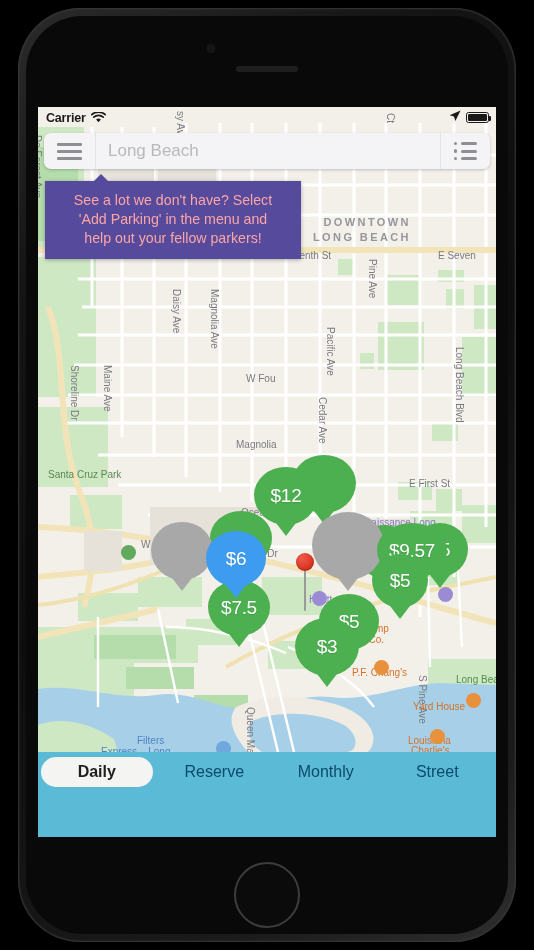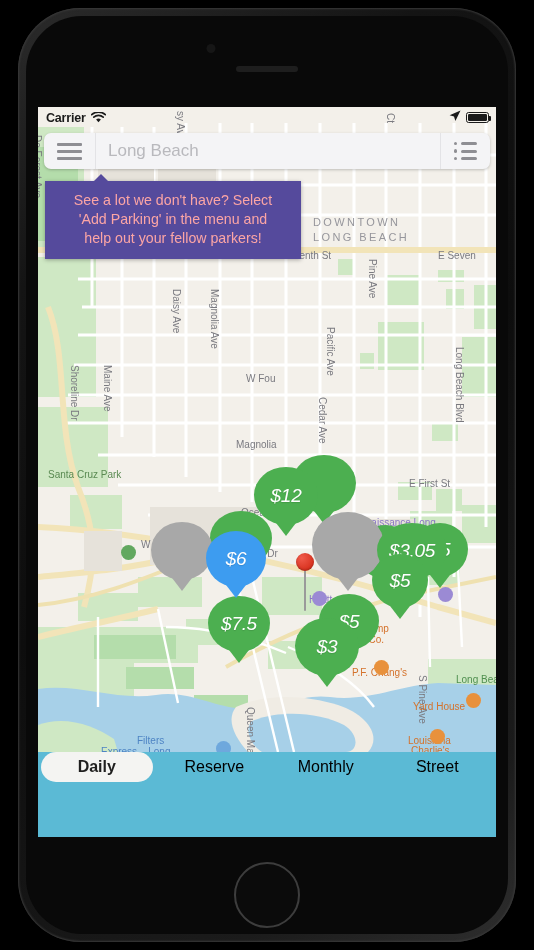--- a/index.html
+++ b/index.html
@@ -118,21 +118,20 @@
   }
   #tooltip .line { display:block; white-space: nowrap; }
 
   
   .pin {
     position: absolute; z-index: 10;
     display: flex; align-items: center; justify-content: center;
     color: #fff; font-size: 19px; letter-spacing: -.3px;
     border-radius: 50% 50% 50% 50% / 48% 48% 52% 52%;
     text-shadow: 0 1px 1px rgba(0,0,0,.12);
-    font-style: italic;
   }
   .pin::after {
     content: ""; position: absolute; left: 50%; bottom: -11px;
     transform: translateX(-50%);
     width: 0; height: 0;
     border-left: 13px solid transparent;
     border-right: 13px solid transparent;
     border-top: 17px solid currentColor;
   }
   .pin.green  { background:#4CAF50; color:#4CAF50; }
@@ -160,21 +159,21 @@
   .map-label.street { color:#7a7a80; }
   .map-label.rot90  { transform: rotate(90deg); transform-origin: left top; }
   .map-label.district {
     font-size: 11px; color:#96969c; letter-spacing: 2.4px; line-height: 15px;
   }
   .map-label.poi-orange { color:#d4722b; }
   .map-label.poi-blue   { color:#4e84c4; }
   .map-label.poi-green  { color:#4f8f4f; }
   .map-label.poi-purple { color:#8a77c4; }
   .map-label.park   { color:#5a8a52; }
-  .map-label.ctr    { text-align:left; }
+  .map-label.ctr    { text-align:right;font-weight:bold; }
 
   .poi-dot {
     position:absolute; z-index:6; width:15px; height:15px; border-radius:50%;
     display:flex; align-items:center; justify-content:center;
     font-size:9px; color:#fff;
   }
   .poi-dot.orange { background:#e8913c; }
   .poi-dot.blue   { background:#6ea8dd; }
   .poi-dot.green  { background:#62a85f; }
   .poi-dot.purple { background:#9b8ad4; }
@@ -188,23 +187,23 @@
   #locate-button {
     position:absolute; left: 16px; top: 10px; cursor:pointer;
   }
   #bb-duration {
     position:absolute; left:0; right:0; top: 11px; text-align:center;
     color:#fff; font-size:17px;
   }
   #filters-button {
     position:absolute; right: 16px; top: 12px; color:#fff; font-size:15px; cursor:pointer;
   }
-  #bb-tabs { display:flex; align-items:flex-start; height: 40px; padding: 0 3px; }
+  #bb-tabs { display:flex; align-items:center; height: 40px; padding: 0 3px; }
   .tab {
-    flex:1; text-align:center; color:#000000; font-size:16px; cursor:pointer;
+    flex:1; text-align:center; color:#0c4a6e; font-size:16px; cursor:pointer;
     padding: 6px 0;
   }
   .tab.active {
     background:#f4f4f2; color:#1f1f1f; border-radius: 17px;
     font-weight: bold; max-width: 132px; margin-right: 6px;
   }
 </style>
 </head>
 <body>
 
@@ -397,29 +396,29 @@
       <div class="pin blue" style="left: 168px; top: 424px; width: 60px; height: 56px; z-index: 14;">
         <span class="label">$6</span>
       </div>
       <div class="pin gray" style="left: 274px; top: 405px; width: 72px; height: 68px; z-index: 12;">
         <span class="label"></span>
       </div>
       <div class="pin green" style="left: 319px; top: 418px; width: 56px; height: 54px; z-index: 11;">
         <span class="label">$4</span>
       </div>
       <div class="pin green" style="left: 339px; top: 416px; width: 70px; height: 56px; z-index: 12;">
-        <span class="label">$3.05</span>
+        <span class="label">$9.57</span>
       </div>
       <div class="pin green" style="left: 374px; top: 416px; width: 56px; height: 54px; z-index: 11;">
         <span class="label">$5</span>
       </div>
       <div class="pin green" style="left: 334px; top: 447px; width: 56px; height: 54px; z-index: 13;">
         <span class="label">$5</span>
       </div>
-      <div class="pin green" style="left: 170px; top: 489px; width: 62px; height: 56px; z-index: 12;">
+      <div class="pin green" style="left: 170px; top: 473px; width: 62px; height: 56px; z-index: 12;">
         <span class="label">$7.5</span>
       </div>
       <div class="pin green" style="left: 281px; top: 487px; width: 60px; height: 56px; z-index: 11;">
         <span class="label">$5</span>
       </div>
       <div class="pin green" style="left: 257px; top: 511px; width: 64px; height: 58px; z-index: 13;">
         <span class="label">$3</span>
       </div>
     </div>
 

